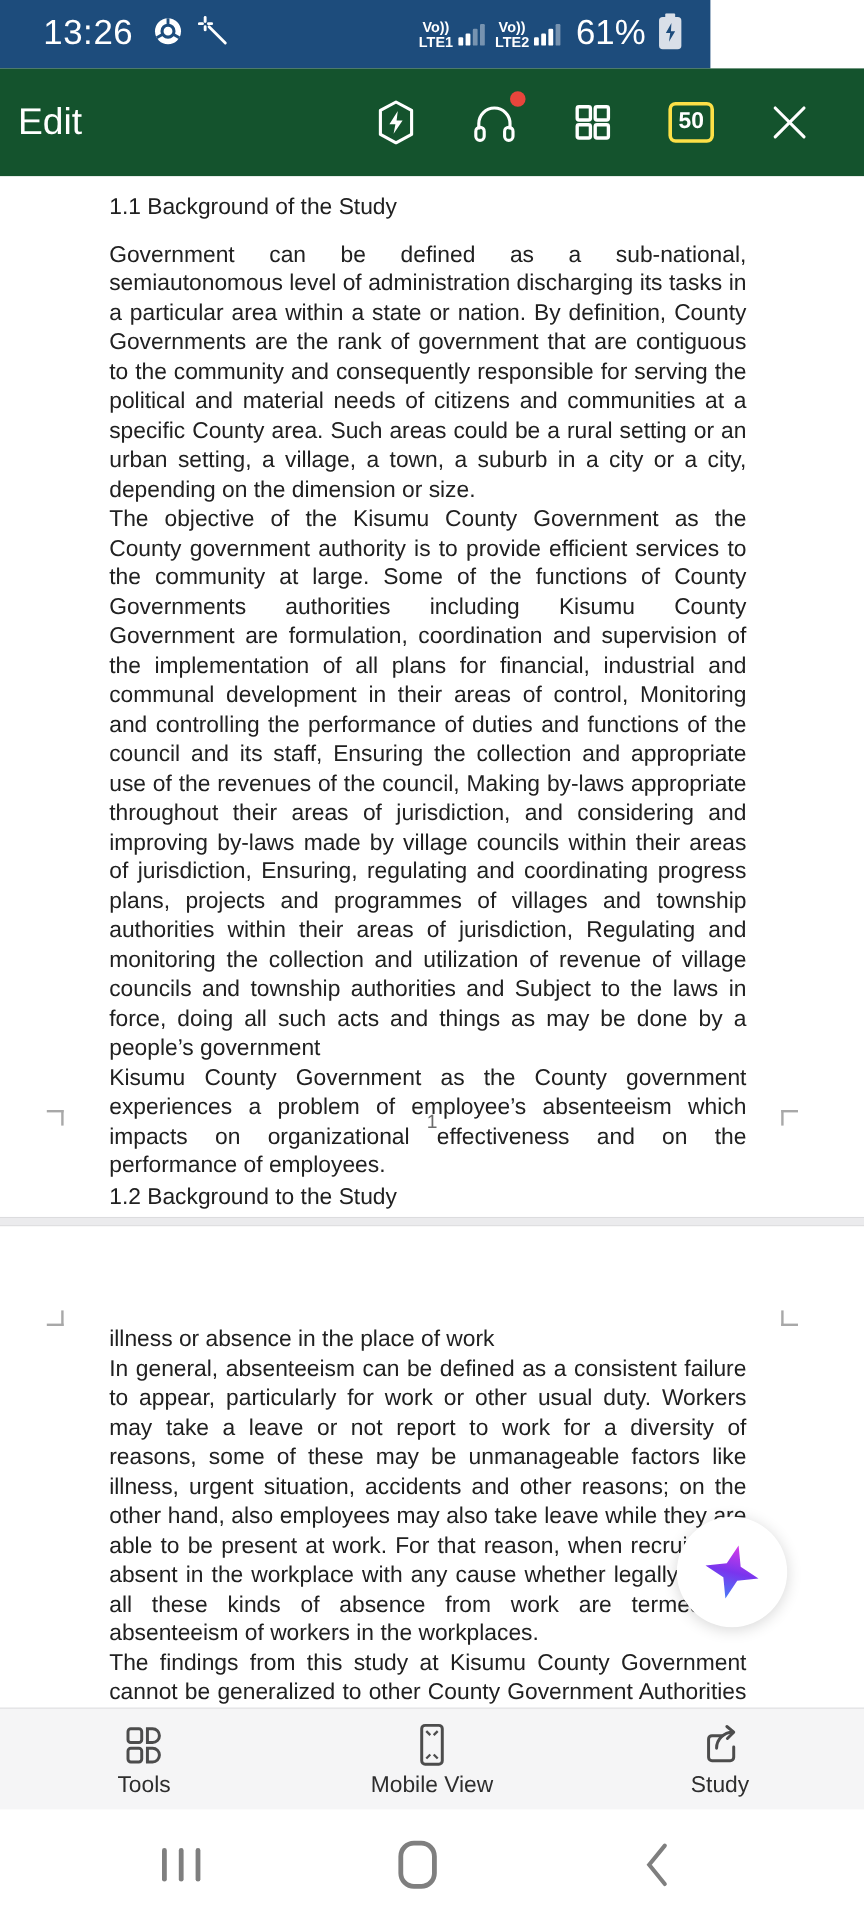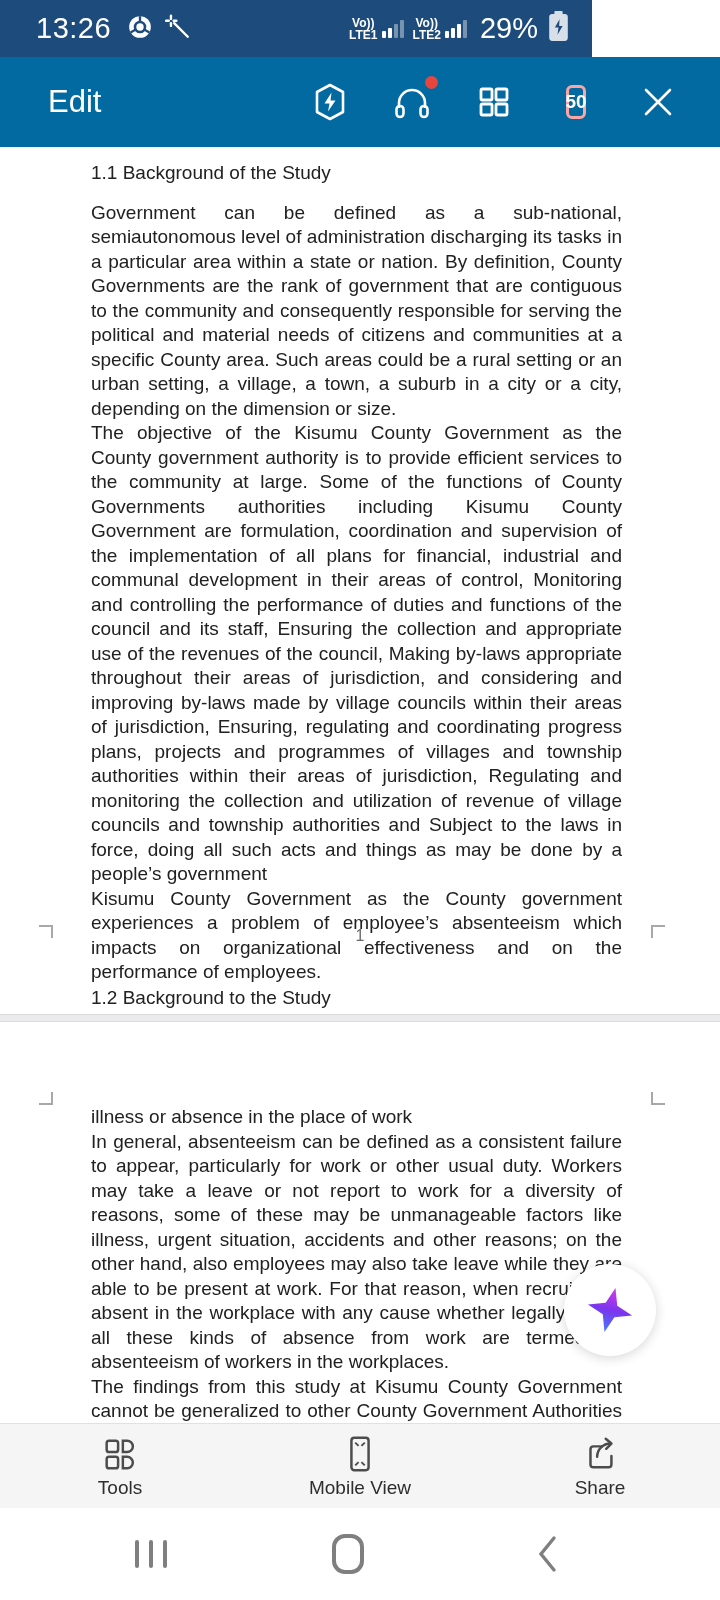--- a/index.html
+++ b/index.html
@@ -15,25 +15,25 @@
   .sb-right { margin-left:auto; display:flex; align-items:center; gap:9px; }
   .sim { display:flex; align-items:center; gap:4px; }
   .sim-txt { font-size:12px; line-height:12px; text-align:center; font-weight:bold; }
   .bars { display:flex; align-items:flex-end; gap:2px; height:18px; }
   .bars i { display:block; width:4px; background:#fff; border-radius:1px; }
   .bars i.dim { background:rgba(255,255,255,.4); }
   .sb-batt-pct { font-size:29px; margin-left:4px; }
 
   
   .app-bar { position:absolute; top:57px; left:0; width:720px; height:90px;
-    background:#0369a1; display:flex; align-items:center; padding:0 40px 0 48px; }
+    background:#14532d; display:flex; align-items:center; padding:0 40px 0 15px; }
   .ab-title { color:#fff; font-size:31px; }
   .ab-actions { margin-left:auto; display:flex; align-items:center; gap:38px; }
   .ab-btn { width:44px; height:44px; display:flex; align-items:center; justify-content:center; position:relative; }
-  .badge-50 { width:20px; height:34px; border:3px solid #fca5a5; border-radius:6px;
+  .badge-50 { width:38px; height:34px; border:3px solid #fde047; border-radius:6px;
     color:#fff; font-size:19px; font-weight:bold; display:flex; align-items:center; justify-content:center; }
   .red-dot { position:absolute; top:-4px; right:-4px; width:13px; height:13px;
     border-radius:50%; background:#e8453c; }
 
   
   .doc { position:absolute; top:147px; left:0; width:720px; height:1276px;
     overflow:hidden; background:#fff; }
   .page { position:relative; background:#fff; color:#212121; }
   .page-1 { height:867px; padding:14px 98px 0 91px; }
   .page-2 { height:401px; padding:83px 98px 0 91px; }
@@ -115,21 +115,21 @@
         <span>Vo))</span><br>
         <span>LTE2</span>
       </span>
       <span class="bars">
         <i style="height:7px"></i>
           <i style="height:10px"></i>
           <i style="height:14px"></i>
           <i class="dim" style="height:18px"></i>
       </span>
     </span>
-    <span class="sb-batt-pct">29%</span>
+    <span class="sb-batt-pct">61%</span>
     <span>
       <svg width="23" height="31" viewBox="0 0 22 30">
         <rect x="7" y="0" width="8" height="4" rx="1" fill="#d9dfe8"></rect>
         <rect x="2" y="3" width="18" height="26" rx="3" fill="#d9dfe8"></rect>
         <path d="M12 8 L7.5 16 H11 L10 23 L15 14.5 H11.6 Z" fill="#1d4c7c"></path>
       </svg>
     </span>
   </span>
 </div>
 
@@ -226,21 +226,21 @@
       </g>
     </svg>
     <span class="tb-label">Mobile View</span>
   </div>
   <div class="tb-item">
     <svg width="40" height="40" viewBox="0 0 42 42" fill="none" stroke="#4c4c4c" stroke-width="2.6" stroke-linecap="round">
       <path d="M23 13 h-9 a3 3 0 0 0 -3 3 v16 a3 3 0 0 0 3 3 h16 a3 3 0 0 0 3 -3 v-9"></path>
       <path d="M18 24 a14 14 0 0 1 14 -14"></path>
       <path d="M27 5 l6 5 -5.5 5.5" stroke-linejoin="round"></path>
     </svg>
-    <span class="tb-label">Share</span>
+    <span class="tb-label">Study</span>
   </div>
 </div>
 
 <div class="navbar">
   <div class="nav-btn nav-recents">
     <span class="recent-bars">
         <i></i>
         <i></i>
         <i></i>
       </span>

